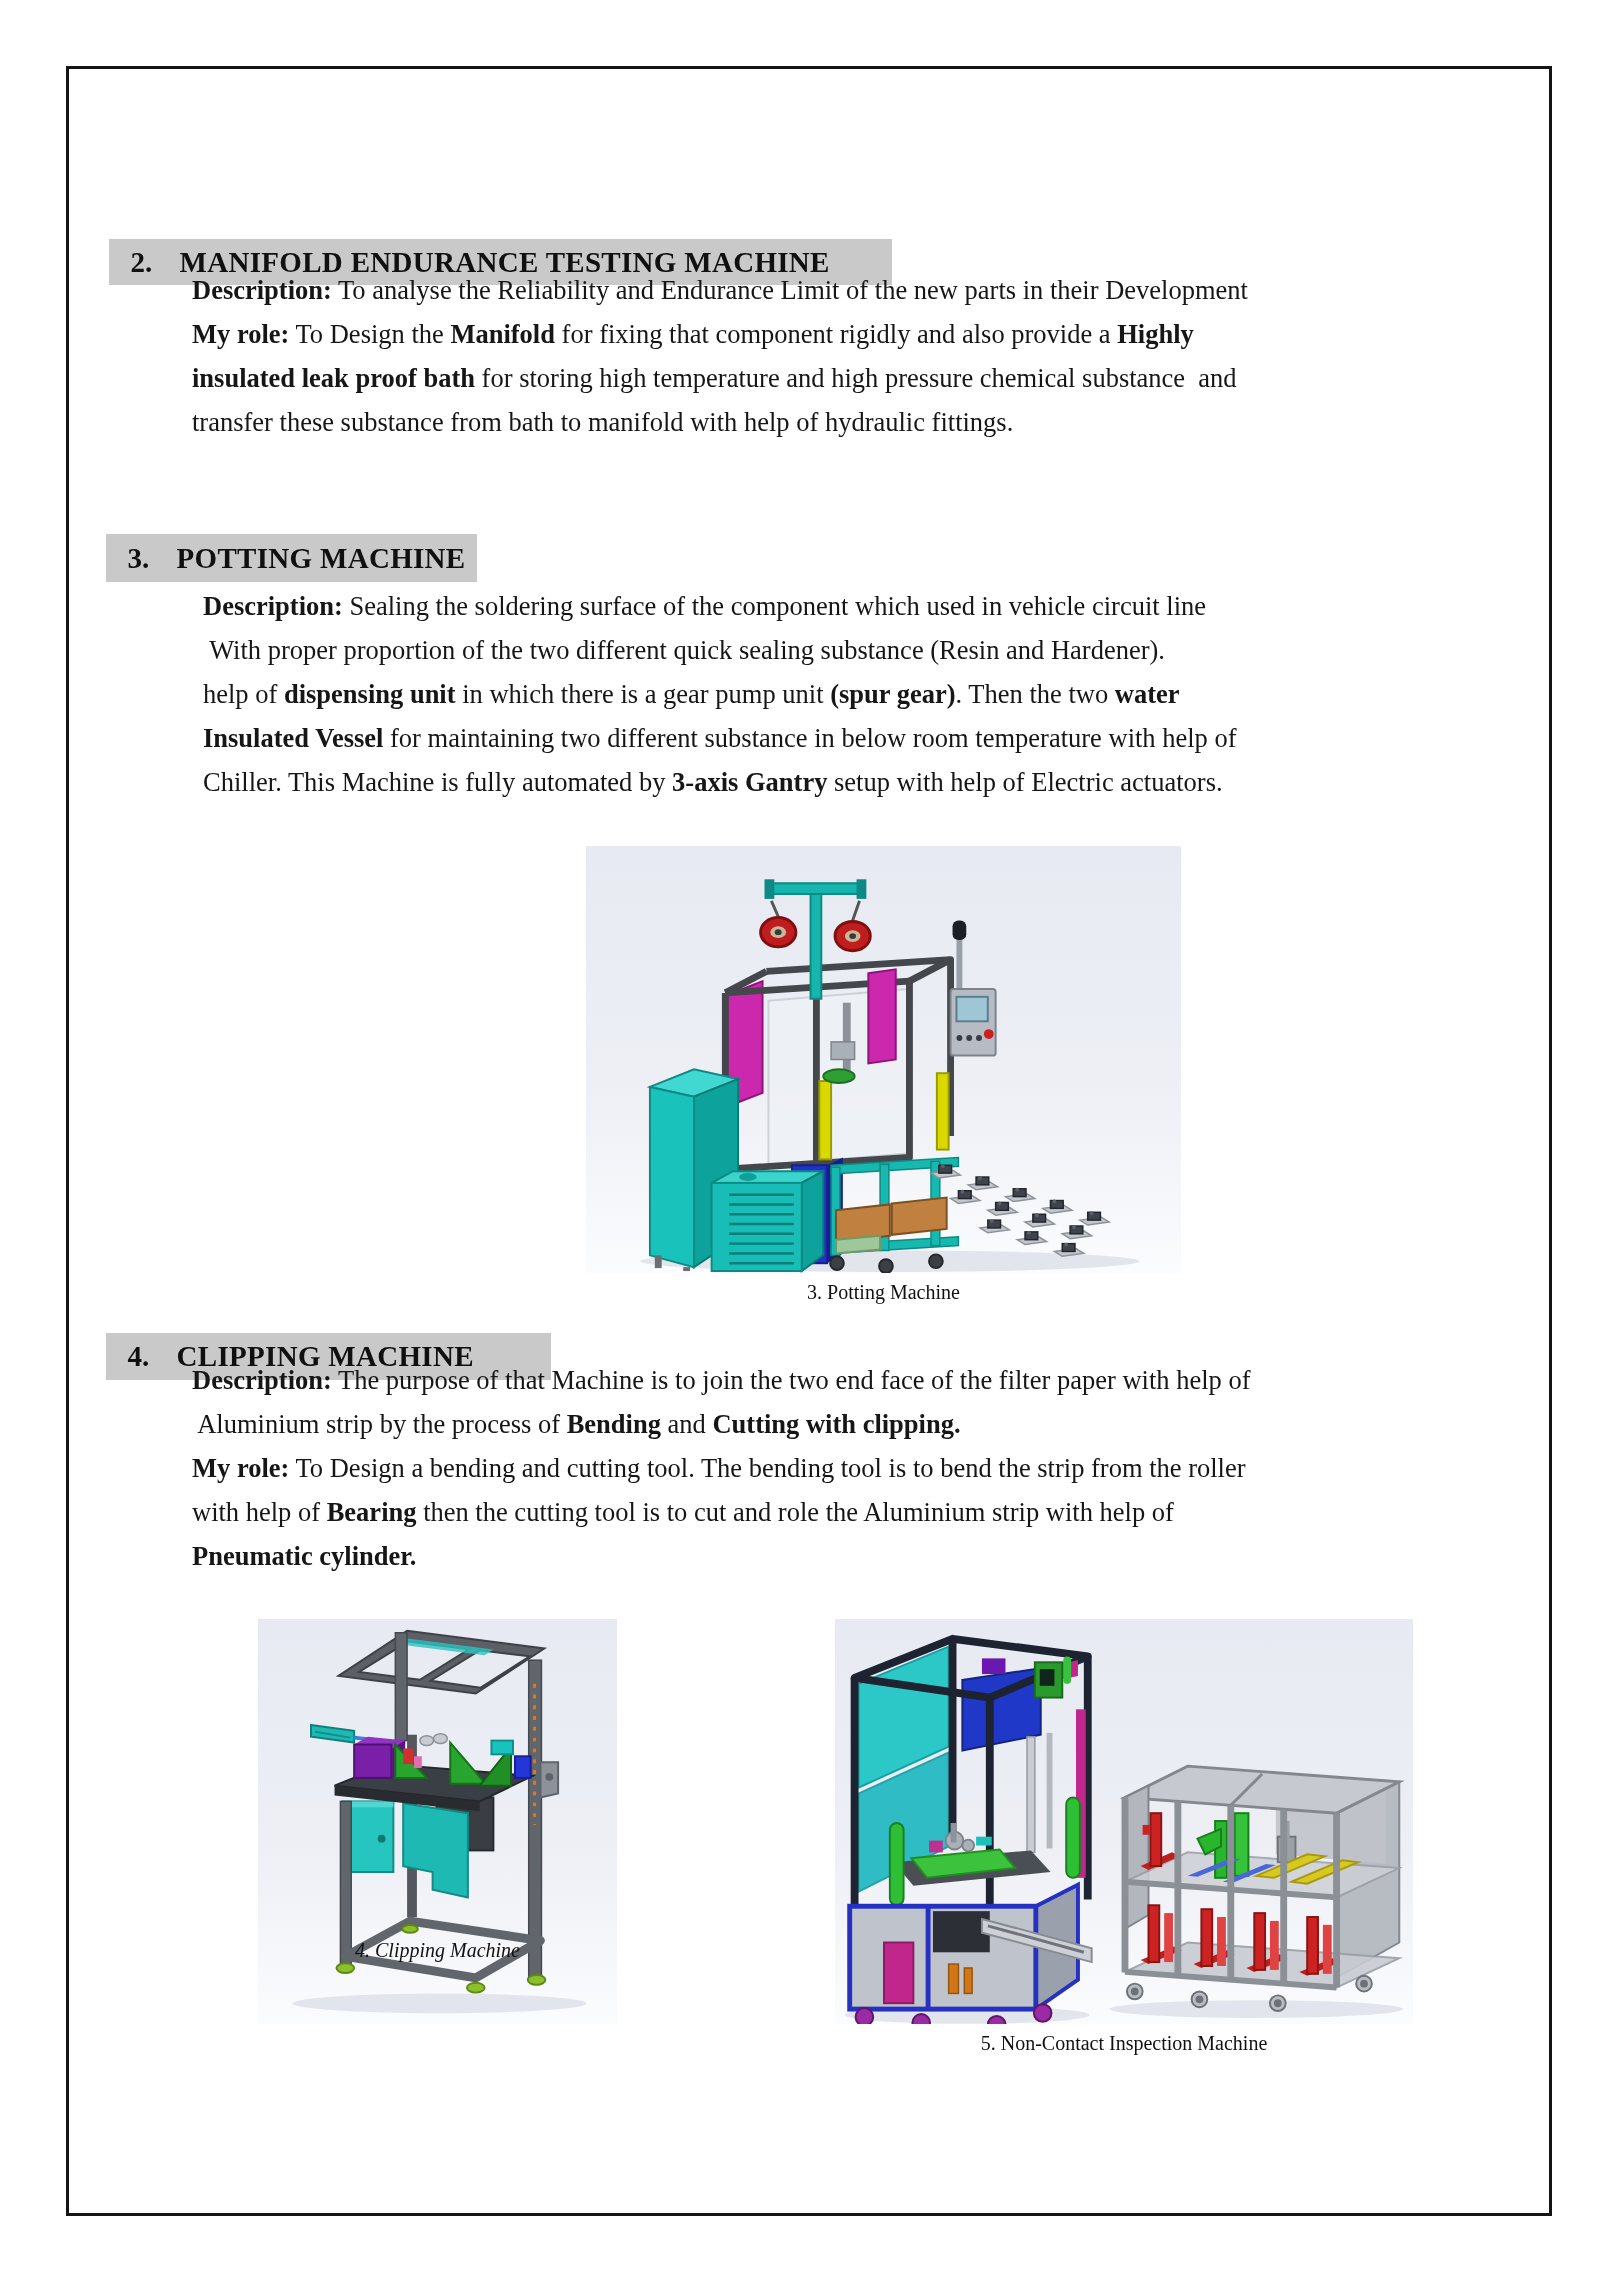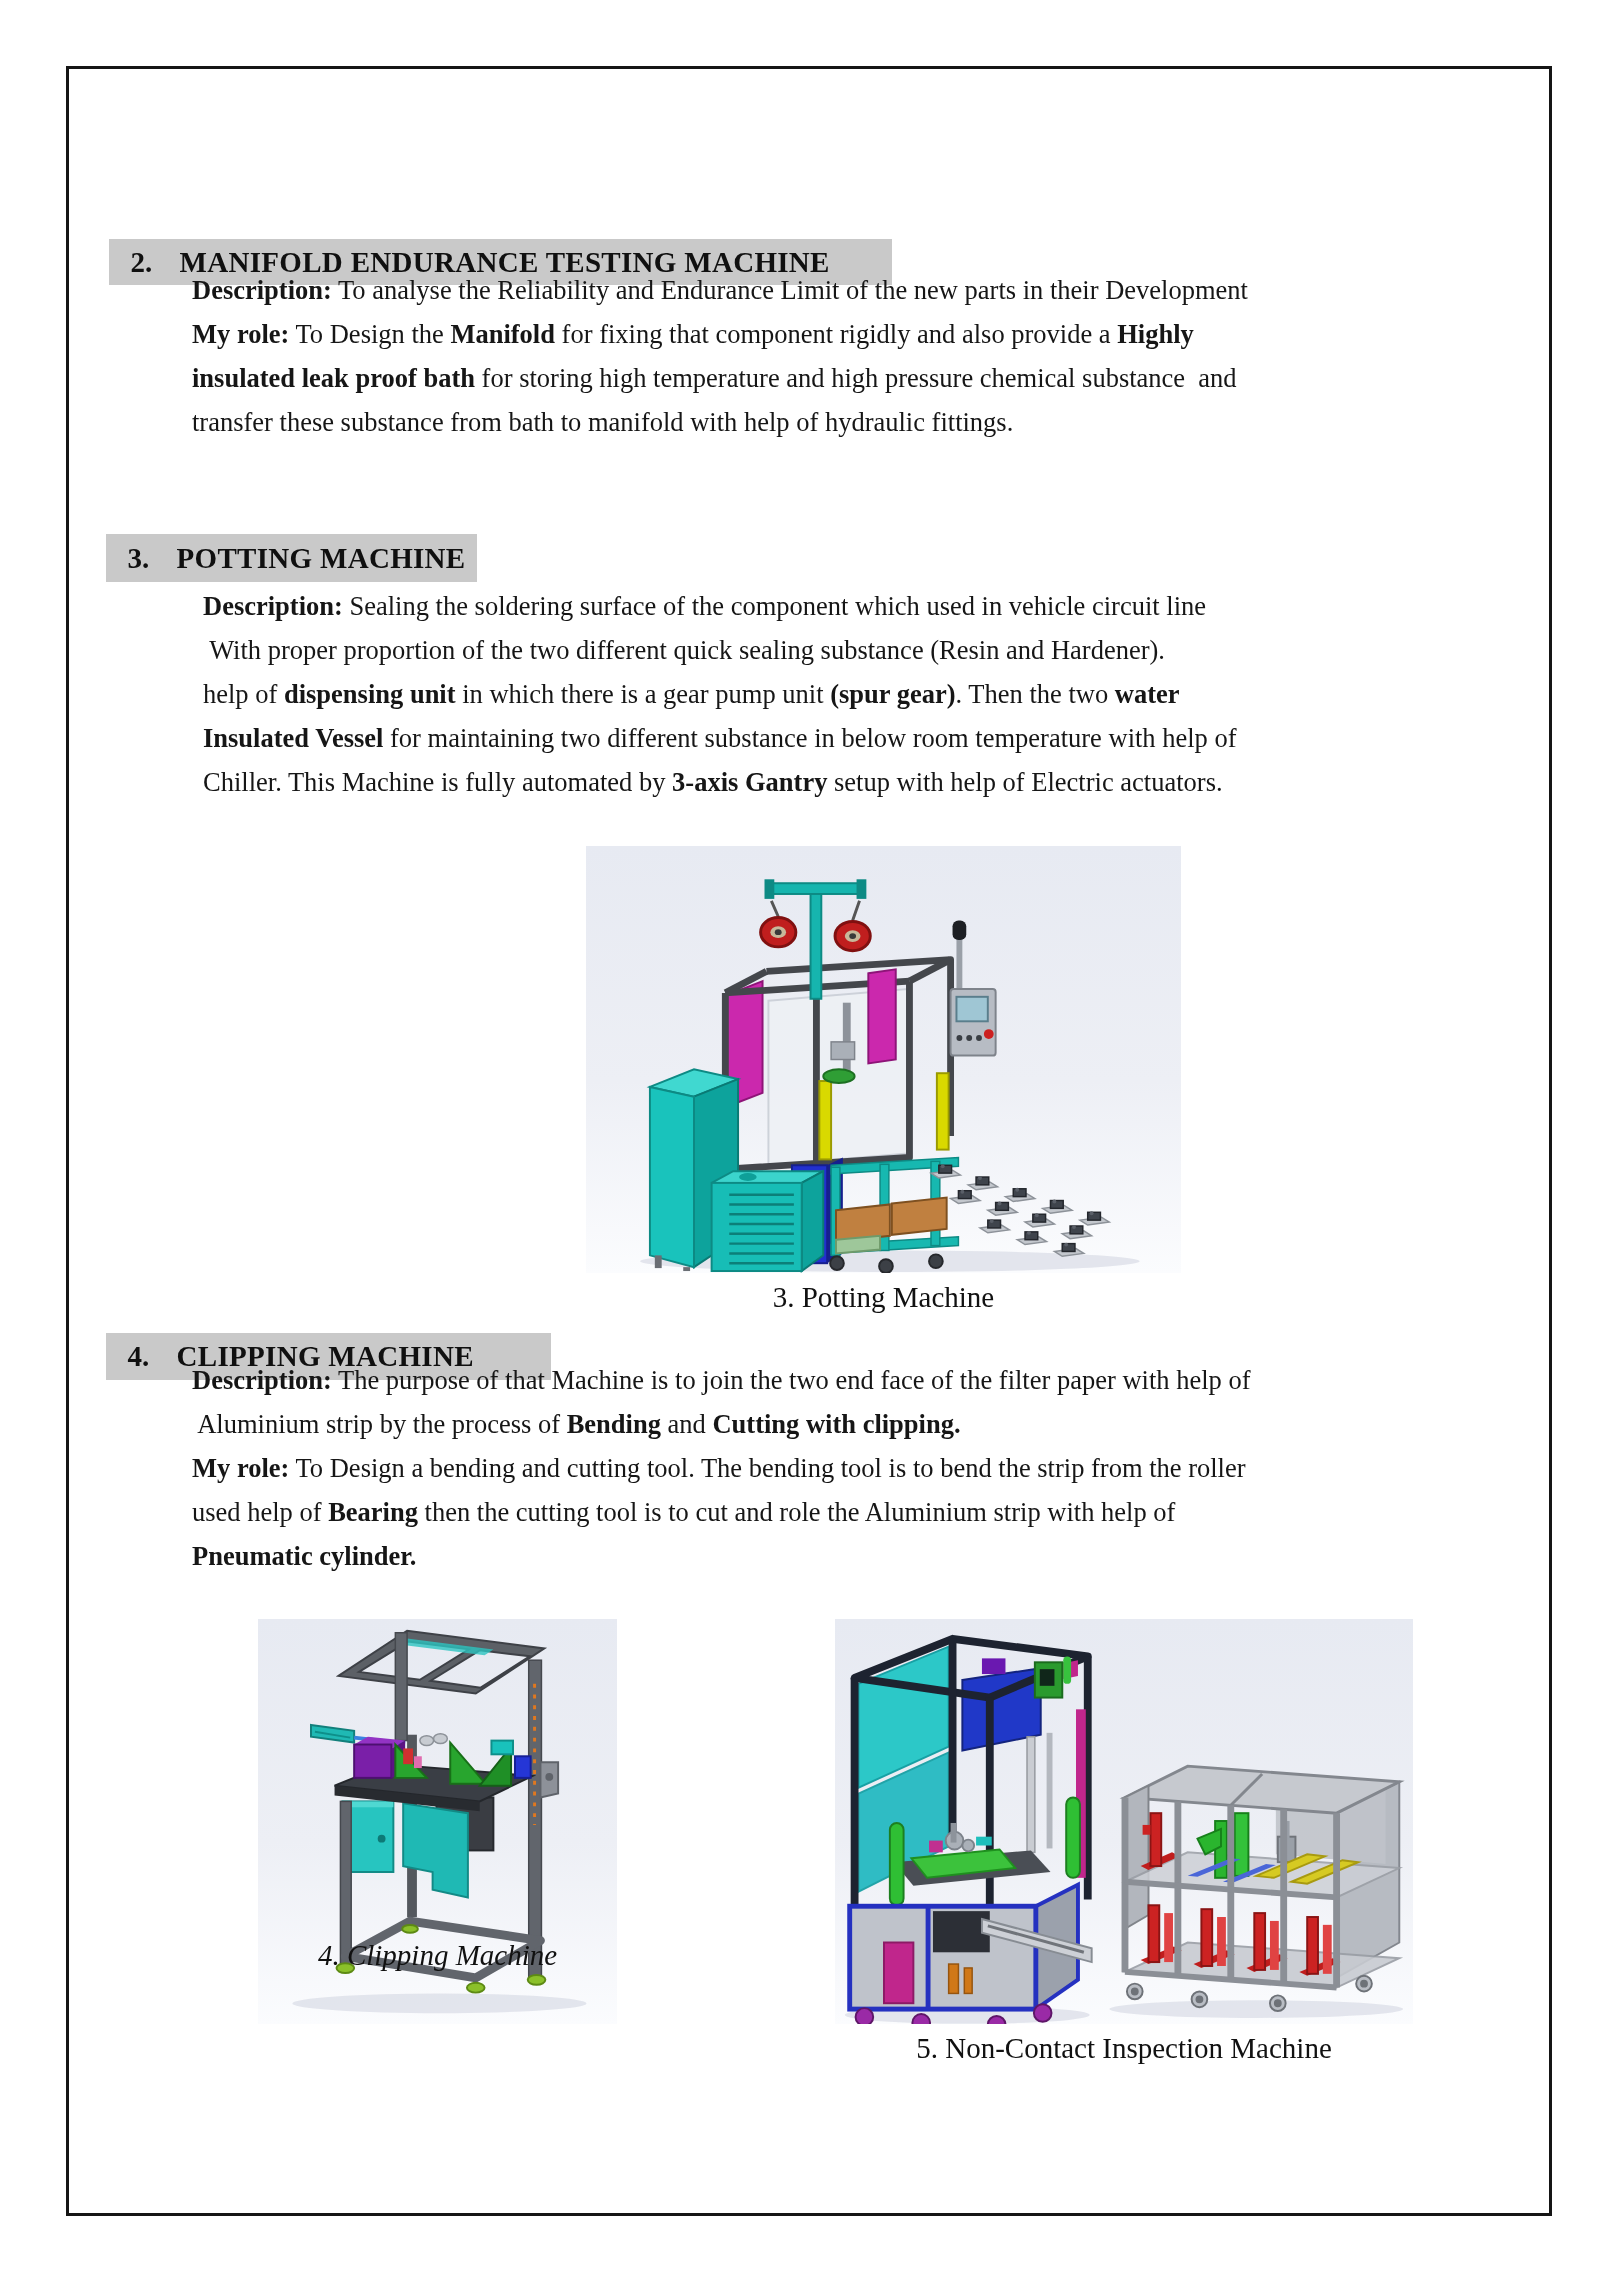--- a/index.html
+++ b/index.html
@@ -18,21 +18,21 @@
   #para2{left:192px;top:268px;}
   #para3{left:192px;top:584px;margin-left:11px;}
   #para4{left:192px;top:1358px;}
   .para .ln{white-space:pre;}
   .para b{font-weight:bold;}
   .figure{position:absolute;background:linear-gradient(180deg,var(--c-figbg1,#e7eaf2) 0%,#edeff5 55%,var(--c-figbg2,#fbfcfe) 100%);}
   #figA{left:586px;top:846px;width:595px;height:427px;}
   #figB{left:258px;top:1619px;width:359px;height:405px;}
   #figC{left:835px;top:1619px;width:578px;height:405px;}
   .figure svg{display:block;width:100%;height:100%;}
-  .caption{position:absolute;font-size:29px;color:#111;text-align:center;}
+  .caption{position:absolute;font-size:20px;color:#111;text-align:center;}
   #capA{left:586px;top:1281px;width:595px;}
   #capB{left:258px;top:1939px;width:359px;font-style:italic;}
   #capC{left:835px;top:2032px;width:578px;}
 </style>
 </head>
 <body>
 
 <div class="sheet">
   <div class="page-border"></div>
 
@@ -174,21 +174,21 @@
   <div class="caption" id="capA">3. Potting Machine</div>
 
   <div class="band" id="band4">
     <span class="num">4.</span>
     <span class="ttl">CLIPPING MACHINE</span>
   </div>
   <div class="para" id="para4">
       <div class="ln"><b>Description:</b><span> The purpose of that Machine is to join the two end face of the filter paper with help of</span></div>
       <div class="ln"><span> Aluminium strip by the process of </span><b>Bending</b><span> and </span><b>Cutting with clipping.</b></div>
       <div class="ln"><b>My role:</b><span> To Design a bending and cutting tool. The bending tool is to bend the strip from the roller</span></div>
-      <div class="ln"><span>used help of </span><b>Bearing</b><span> then the cutting tool is to cut and role the Aluminium strip with help of</span></div>
+      <div class="ln"><span>with help of </span><b>Bearing</b><span> then the cutting tool is to cut and role the Aluminium strip with help of</span></div>
       <div class="ln"><b>Pneumatic cylinder.</b></div>
     </div>
 
   <div class="figure" id="figB">
     <svg viewBox="0 0 366 413">
       <ellipse cx="185" cy="392" rx="150" ry="10" fill="#d9dce5" opacity="0.7"></ellipse>
 
       <g>
         <path fill-rule="evenodd" fill="#5c6066" stroke="#3e4147" stroke-width="2" d="M82,58 L152,12 L292,30 L222,76 Z
              M103,54 L153,23 L215,31 L165,62 Z

